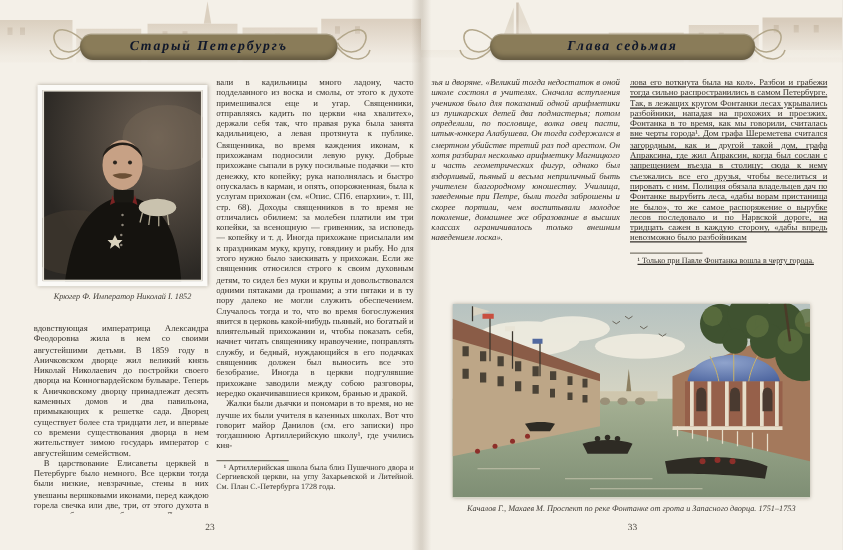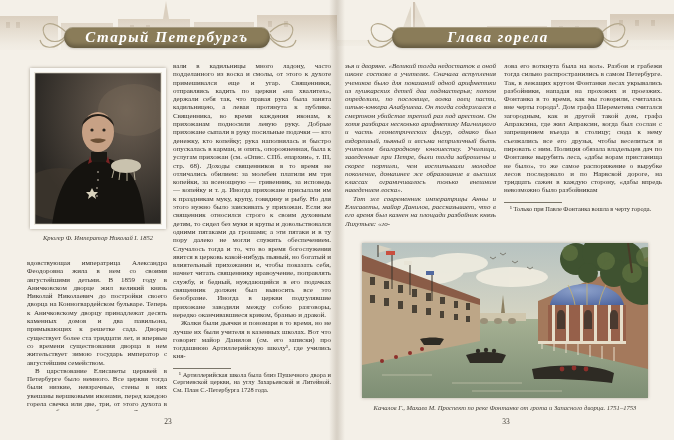--- a/index.html
+++ b/index.html
@@ -6,34 +6,34 @@
   .spread{position:relative;width:674px;height:440px;background:#f4f0e8;
     font-family:"Liberation Serif",serif;color:#332f2a;overflow:hidden;margin:0 auto;}
   
   .band{position:absolute;top:0;width:337px;height:56px;overflow:hidden;}
   .band svg{position:absolute;top:0;left:0;}
   .band .fade{position:absolute;top:0;left:0;width:100%;height:100%;
     background:linear-gradient(to bottom,rgba(244,240,232,0) 30%,rgba(244,240,232,.85) 80%,#f4f0e8 100%);}
   .band-left{left:0;} .band-right{left:337px;}
   
   .flourish{position:absolute;top:10px;}
-  .banner{position:absolute;top:27px;height:21px;background:#8a7c59;color:#ffffff;
-    font-style:italic;font-weight:bold;text-align:center;line-height:21px;font-size:15px;
+  .banner{position:absolute;top:27px;height:21px;background:#8a7c59;color:#0f172a;
+    font-style:italic;font-weight:bold;text-align:center;line-height:21px;font-size:11px;
     letter-spacing:1.5px;border-radius:11px 11px 13px 13px/60% 60% 65% 65%;
     box-shadow:inset 0 1px 0 rgba(255,255,255,.25),inset 0 -3px 4px rgba(0,0,0,.28),0 1px 2px rgba(0,0,0,.15);}
   .banner-left{left:64px;width:206px;}
   .banner-right{left:392px;width:212px;}
   
   .col{position:absolute;text-align:justify;font-size:7px;line-height:8.3px;overflow:hidden;}
   .col p{margin:0;}
   .col p+p{text-indent:8px;}
   .col-l1{left:27px;top:259px;width:140px;height:152px;}
   .col-l2{left:173px;top:62px;width:158px;height:356px;}
   .col-r1{left:345px;top:62px;width:151px;height:192px;font-style:italic;}
-  .col-r2{left:504px;top:62px;width:158px;height:178px;}
+  .col-r2{left:504px;top:62px;width:158px;height:178px;text-decoration:underline;}
   .footnote{margin-top:7px;font-size:6.4px;line-height:7.6px;}
   .fn-rule{width:58px;border-top:1px solid #7a7569;margin-bottom:2px;}
   .footnote p{margin:0;text-indent:6px;}
   
   .portrait{position:absolute;left:30px;top:68px;width:136px;height:161px;background:#fbfaf7;
     padding:4px;box-sizing:border-box;box-shadow:0 0 3px rgba(60,45,25,.4);}
   .portrait svg{display:block;width:100%;height:100%;}
   .caption{position:absolute;font-style:italic;font-size:6.6px;line-height:8px;color:#3d3933;text-align:center;}
   .caption-portrait{left:18px;top:234px;width:160px;}
   
@@ -108,21 +108,21 @@
     <g fill="none" stroke="#b3a78b" stroke-width="1.2">
       <path d="M30,22 C14,8 4,14 8,24 C12,34 26,34 30,24 M30,28 C18,42 6,38 4,30"></path>
       <path d="M238,22 C254,8 264,14 260,24 C256,34 242,34 238,24 M238,28 C250,42 262,38 264,30"></path>
     </g>
   </svg>
 
   <div class="banner banner-left">
     <span>Старый Петербургъ</span>
   </div>
   <div class="banner banner-right">
-    <span>Глава горела</span>
+    <span>Глава седьмая</span>
   </div>
 
   <div class="portrait">
     <svg viewBox="0 0 128 153" preserveAspectRatio="none">
       <defs>
         <radialGradient id="smoke" cx="0.72" cy="0.25" r="0.75">
           <stop offset="0" stop-color="#6e6154"></stop>
             <stop offset="1" stop-color="#2b2824"></stop>
         </radialGradient>
       </defs>
@@ -166,21 +166,20 @@
     <p>Жалки были дьячки и пономари в то время, но не лучше их были учителя в казенных школах. Вот что говорит майор Данилов (см. его записки) про тогдашнюю Артиллерийскую школу¹, где учились кня-</p>
     <div class="footnote">
       <div class="fn-rule"></div>
       <p>¹ Артиллерийская школа была близ Пушечного двора и Сергиевской церкви, на углу Захарьевской и Литейной. См. План С.-Петербурга 1728 года.</p>
     </div>
   </div>
   <div class="pagenum pagenum-left">23</div>
 
   <div class="col col-r1">
     <p>зья и дворяне. «Великий тогда недостаток в оной школе состоял в учителях. Сначала вступления учеников было для показаний одной арифметики из пушкарских детей два подмастерья; потом определили, по пословице, волка овец пасти, штык-юнкера Алабушева. Он тогда содержался в смертном убийстве третий раз под арестом. Он хотя разбирал несколько арифметику Магницкого и часть геометрических фигур, однако был вздорливый, пьяный и весьма неприличный быть учителем благородному юношеству. Училища, заведенные при Петре, были тогда заброшены и скорее портили, чем воспитывали молодое поколение, домашнее же образование в высших классах ограничивалось только внешним наведением лоска».</p>
-    <p>Тот же современник императрицы Анны и Елисаветы, майор Данилов, рассказывает, что в его время был казнен на площади разбойник князь Лихутьев: «го-</p>
   </div>
   <div class="col col-r2">
     <p>лова его воткнута была на кол». Разбои и грабежи тогда сильно распространились в самом Петербурге. Так, в лежащих кругом Фонтанки лесах укрывались разбойники, нападая на прохожих и проезжих. Фонтанка в то время, как мы говорили, считалась вне черты города¹. Дом графа Шереметева считался загородным, как и другой такой дом, графа Апраксина, где жил Апраксин, когда был сослан с запрещением въезда в столицу; сюда к нему съезжались все его друзья, чтобы веселиться и пировать с ним. Полиция обязала владельцев дач по Фонтанке вырубить леса, «дабы ворам пристанища не было», то же самое распоряжение о вырубке лесов последовало и по Нарвской дороге, на тридцать сажен в каждую сторону, «дабы впредь невозможно было разбойникам</p>
     <div class="footnote">
       <div class="fn-rule"></div>
       <p>¹ Только при Павле Фонтанка вошла в черту города.</p>
     </div>
   </div>
 
   <div class="painting">

